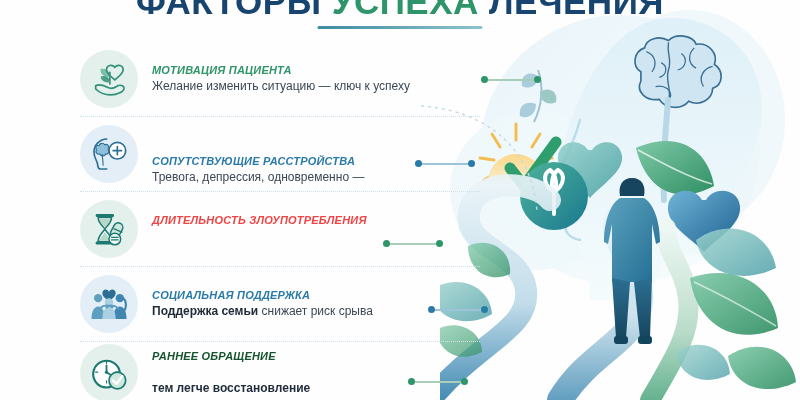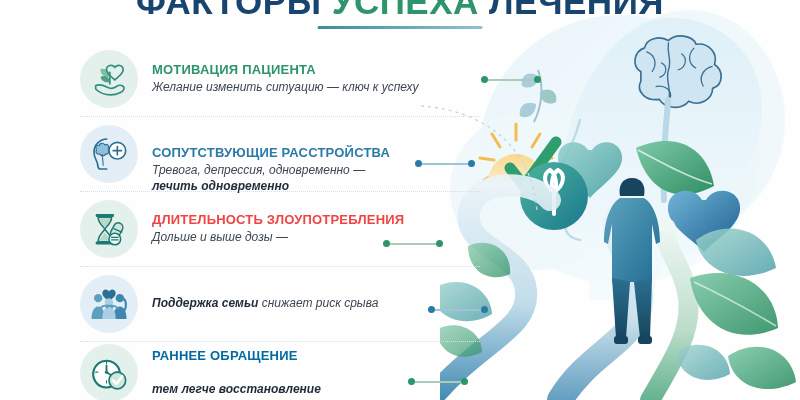--- a/index.html
+++ b/index.html
@@ -34,25 +34,25 @@
 
   .badge{
     width:58px;height:58px;border-radius:50%;
     flex:0 0 58px;display:flex;align-items:center;justify-content:center;
     margin-right:14px;
   }
   .badge svg{display:block;}
 
   .texts{flex:1 1 auto;min-width:0;}
   .head{
-    font-size:13px;font-weight:bold;letter-spacing:.2px;
-    margin-bottom:3px;white-space:nowrap;
+    font-size:11px;font-weight:bold;letter-spacing:.2px;
+    margin-bottom:3px;white-space:nowrap;font-style:italic;
   }
   .sub{
-    font-size:12px;color:#3c4753;line-height:1.32;white-space:nowrap;font-style:italic;
+    font-size:12px;color:#3c4753;line-height:1.32;white-space:nowrap;
   }
   .sub b{color:#1f2b38;font-weight:bold;}
 
   
   .conn{position:absolute;display:flex;align-items:center;z-index:5;}
   .conn .dot{width:7px;height:7px;border-radius:50%;}
   .conn .bar{height:2px;width:46px;}
 
   
   .art{position:absolute;right:0;top:0;width:360px;height:400px;z-index:2;}
@@ -240,21 +240,20 @@
                    C23 25 25 21 23 18 C25 15 22 11 19 13 C17 10 13 11 12 14 Z" fill="#8ebfdb" stroke="#2c6f93" stroke-width="1.3"></path>
           <path d="M16 24 C16 30 17 33 17 38" fill="none" stroke="#2c6f93" stroke-width="1.3"></path>
           <circle cx="34" cy="20" r="10" fill="#ffffff" stroke="#2c6f93" stroke-width="2"></circle>
           <path d="M34 15 L34 25 M29 20 L39 20" stroke="#2c6f93" stroke-width="2" stroke-linecap="round"></path>
         </svg>
       </div>
       <div class="texts">
         <div class="head" style="color:#2a7aa8;margin-top:32px;">СОПУТСТВУЮЩИЕ РАССТРОЙСТВА</div>
         <div class="sub">
           <span>Тревога, депрессия, одновременно —</span><br>
-          <b>лечить одновременно</b>
         </div>
       </div>
     </div>
 
     <div class="item">
       <div class="badge" style="background:#e3f0ec;">
         <svg width="40" height="40" viewBox="0 0 48 48" aria-hidden="true">
           <rect x="8" y="6" width="22" height="3.5" rx="1.5" fill="#1d7a72"></rect>
           <rect x="8" y="39" width="22" height="3.5" rx="1.5" fill="#1d7a72"></rect>
           <path d="M11 10 C11 18 19 22 19 24 C19 26 11 31 11 39 L27 39 C27 31 19 26 19 24
@@ -263,40 +262,41 @@
           <path d="M19 27 C19 29 14 33 13 37.5 L25 37.5 C24 33 19 29 19 27 Z" fill="#b7d8c9"></path>
           <rect x="28" y="16" width="11" height="19" rx="5.5" transform="rotate(28 33 25)" fill="#cfe6dc" stroke="#1d7a72" stroke-width="1.8"></rect>
           <path d="M29.5 23.5 L40 28" stroke="#1d7a72" stroke-width="1.6"></path>
           <circle cx="31" cy="36" r="7" fill="#eef7f3" stroke="#1d7a72" stroke-width="1.8"></circle>
           <path d="M26.5 34 L35.5 34 M26.5 37 L35.5 37" stroke="#1d7a72" stroke-width="1.3"></path>
         </svg>
       </div>
       <div class="texts">
         <div class="head" style="color:#ef4444;">ДЛИТЕЛЬНОСТЬ ЗЛОУПОТРЕБЛЕНИЯ</div>
         <div class="sub">
-          <span>Дольше и выше дозы —</span><br>
+          <br>
         </div>
       </div>
     </div>
 
     <div class="item">
       <div class="badge" style="background:#e4eef7;">
         <svg width="40" height="40" viewBox="0 0 48 48" aria-hidden="true">
           <path d="M24 9 C22 5 16 6 16 11 C16 15 22 19 24 21 C26 19 32 15 32 11 C32 6 26 5 24 9 Z" fill="#2c6f93"></path>
           <circle cx="11" cy="17" r="5" fill="#5e9fc0"></circle>
           <path d="M3 42 C3 33 6 27 11 27 C16 27 19 33 19 42 Z" fill="#5e9fc0"></path>
           <circle cx="37" cy="17" r="5" fill="#3f87b0"></circle>
           <path d="M29 42 C29 33 32 27 37 27 C42 27 45 33 45 42 Z" fill="#3f87b0"></path>
           <path d="M41 17 C45 20 45 27 43 31" fill="none" stroke="#3f87b0" stroke-width="2.6" stroke-linecap="round"></path>
           <circle cx="24" cy="22" r="5" fill="#a9cfe3"></circle>
           <path d="M16 42 C16 33 19 28 24 28 C29 28 32 33 32 42 Z" fill="#a9cfe3"></path>
           <path d="M13 29 C18 25 24 25 28 28 M35 29 C30 25 25 25 21 28" fill="none" stroke="#5e9fc0" stroke-width="2.4" stroke-linecap="round"></path>
         </svg>
       </div>
       <div class="texts">
+        <div class="head" style="color:#2a7aa8;">СОЦИАЛЬНАЯ ПОДДЕРЖКА</div>
         <div class="sub"><b>Поддержка семьи</b><span> снижает риск срыва</span></div>
       </div>
     </div>
 
     <div class="item">
       <div class="badge" style="background:#e3f0ec;">
         <svg width="40" height="40" viewBox="0 0 48 48" aria-hidden="true">
           <path d="M33 36 A16 16 0 1 1 37 24" fill="#ffffff" stroke="#1d7a72" stroke-width="2.6" stroke-linecap="round"></path>
           <g stroke="#1d7a72" stroke-width="1.4" stroke-linecap="round">
             <line x1="21" y1="10" x2="21" y2="12.5"></line>
@@ -304,21 +304,21 @@
             <line x1="21" y1="36" x2="21" y2="33.5"></line>
             <line x1="34" y1="23" x2="31.5" y2="23"></line>
           </g>
           <path d="M21 23 L21 15 M21 23 L27 27" stroke="#1d7a72" stroke-width="2.2" stroke-linecap="round" fill="none"></path>
           <circle cx="21" cy="23" r="2" fill="#1d7a72"></circle>
           <circle cx="34" cy="33" r="10" fill="#cfe8de" stroke="#1d7a72" stroke-width="2"></circle>
           <path d="M29 33 L33 37 L40 28" fill="none" stroke="#ffffff" stroke-width="3" stroke-linecap="round" stroke-linejoin="round"></path>
         </svg>
       </div>
       <div class="texts">
-        <div class="head" style="color:#0369a1;">РАННЕЕ ОБРАЩЕНИЕ</div>
+        <div class="head" style="color:#14532d;">РАННЕЕ ОБРАЩЕНИЕ</div>
         <div class="sub">
           <br>
           <b>тем легче восстановление</b>
         </div>
       </div>
     </div>
   </div>
 
   <div class="conn" style="left:481px;top:76px;">
     <span class="dot" style="background:#2e9469;"></span>

